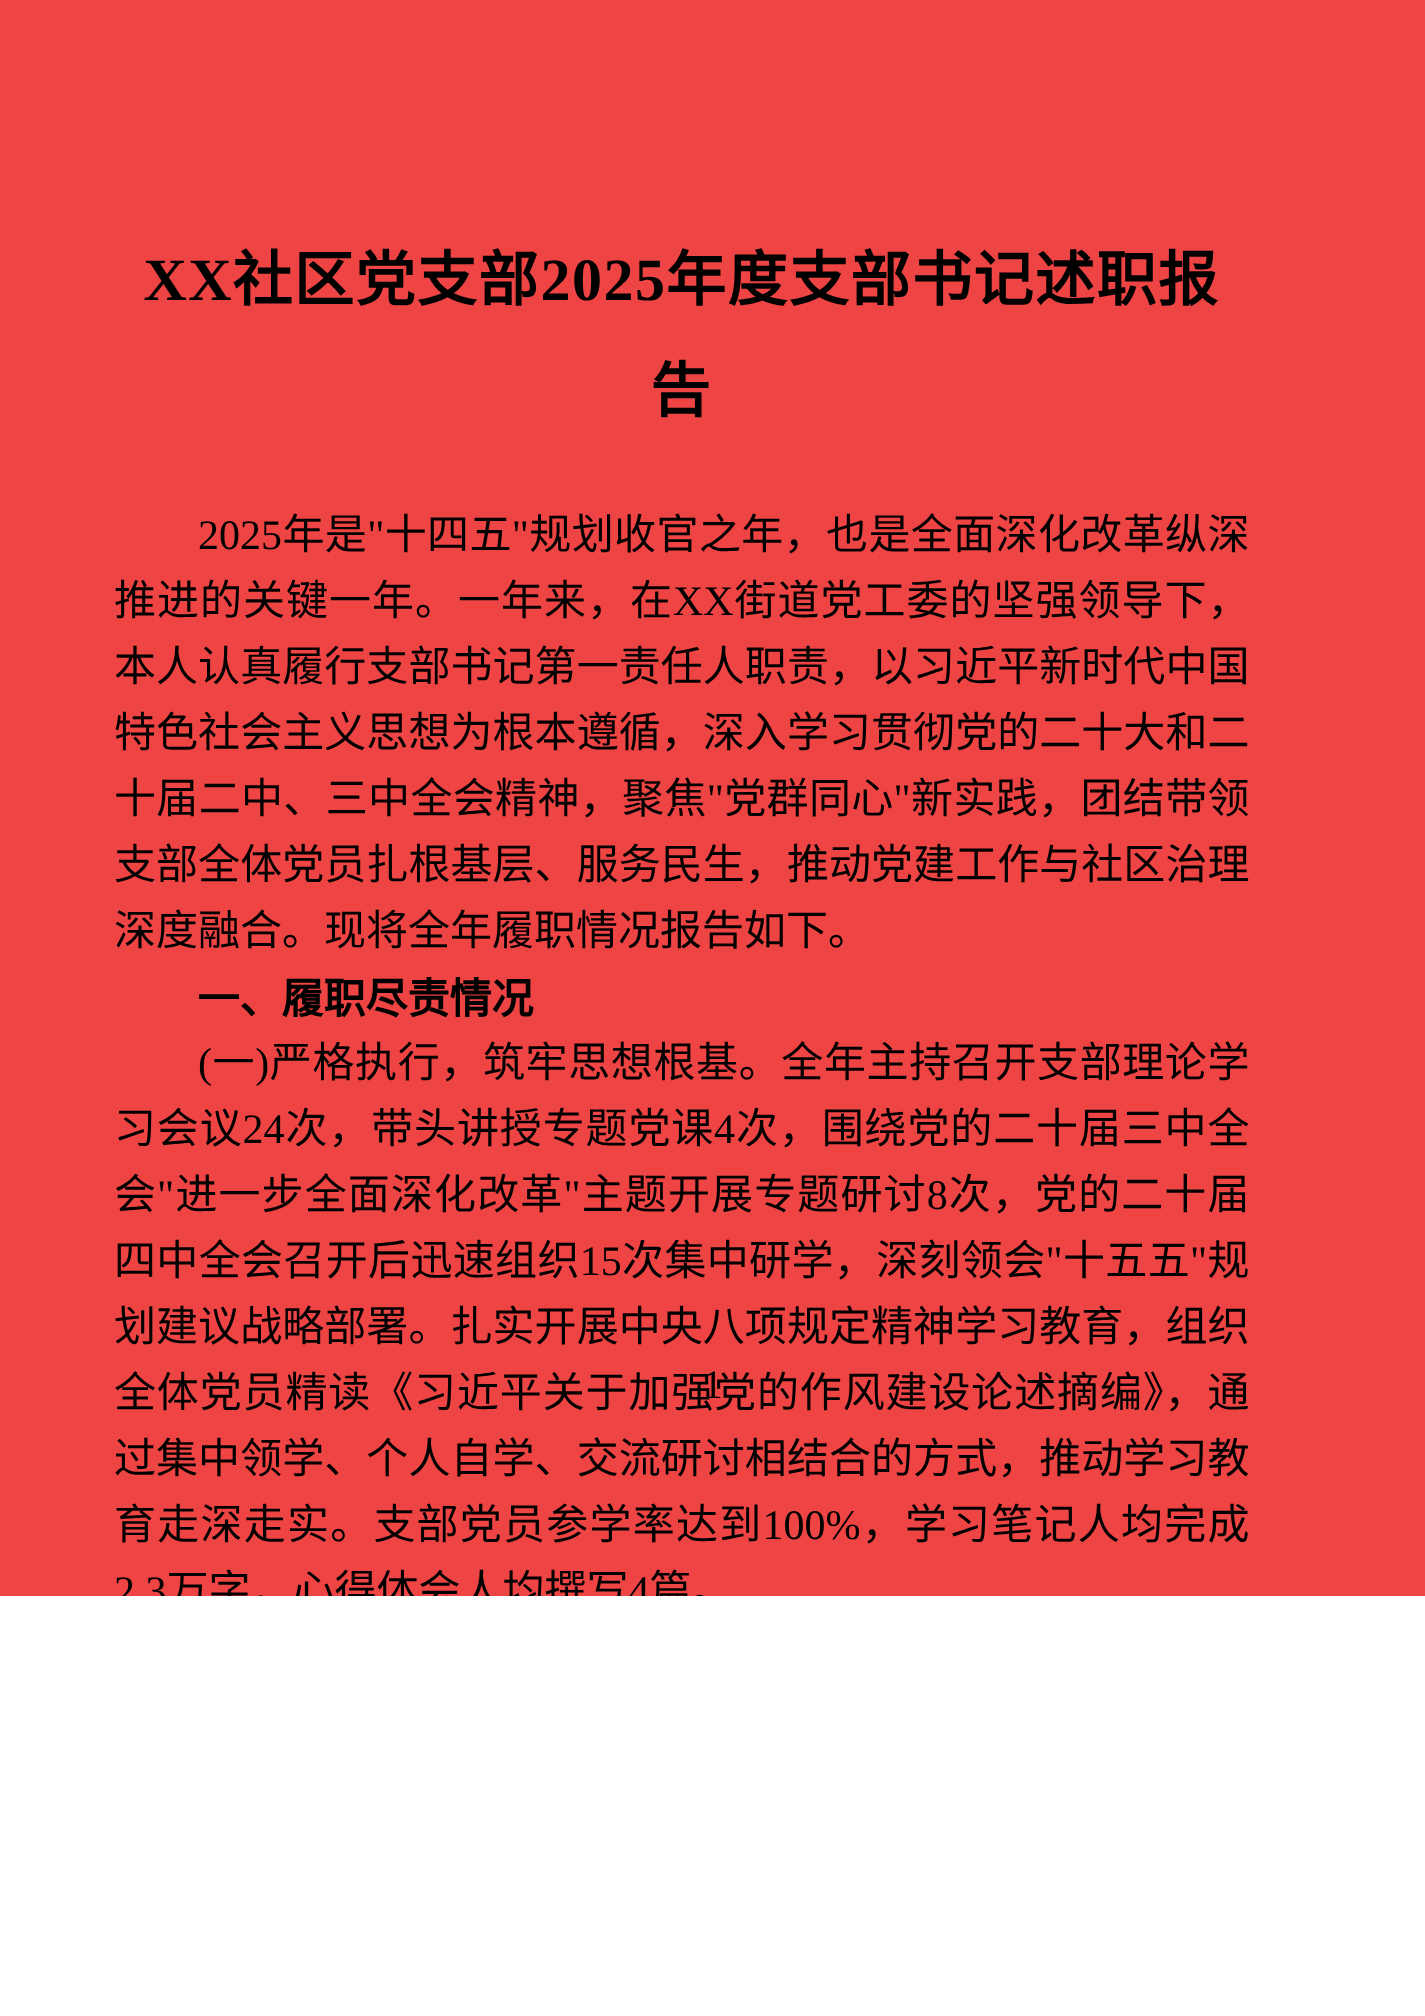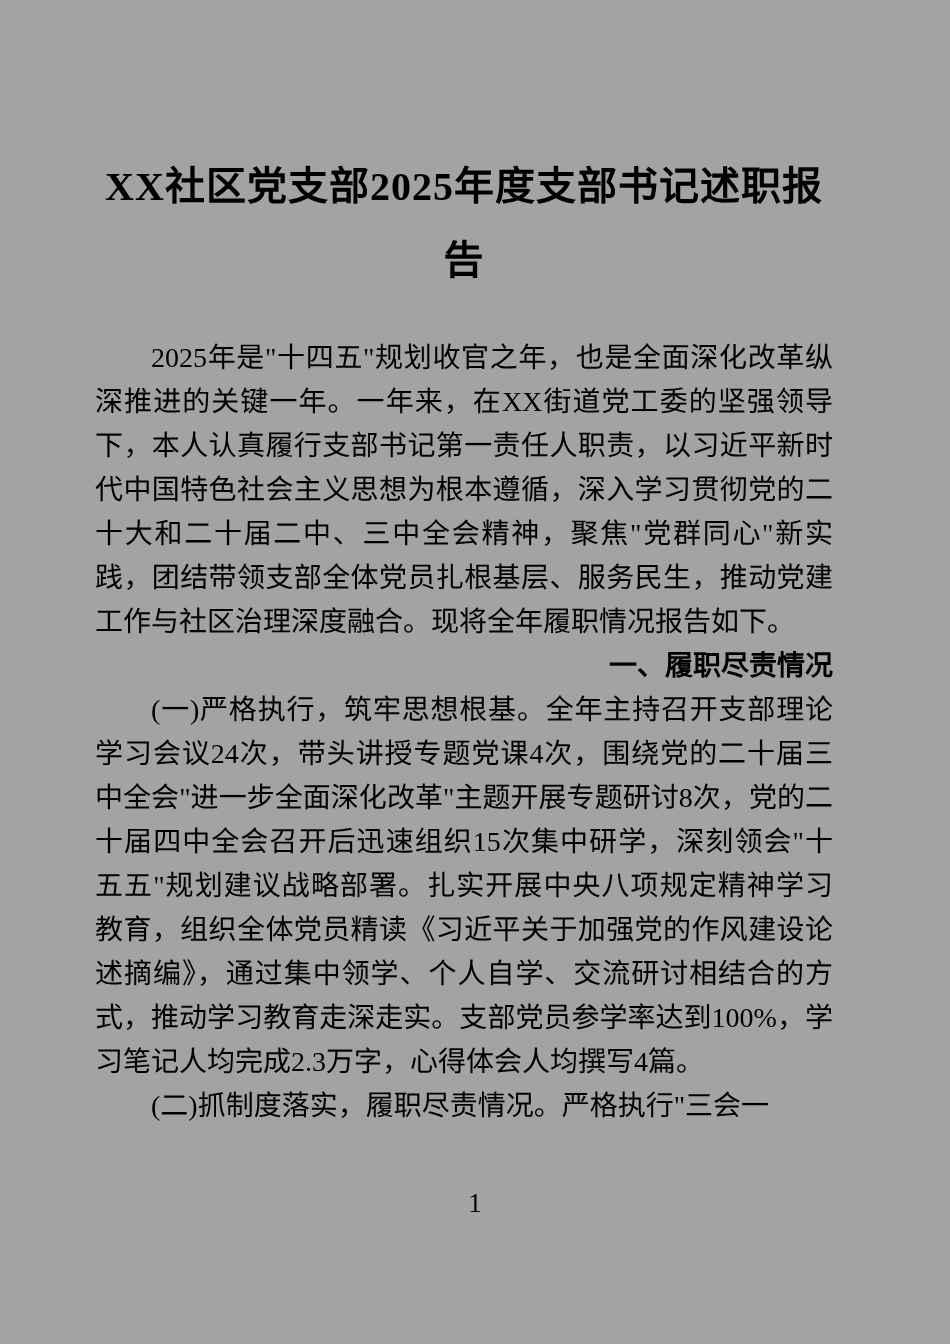--- a/index.html
+++ b/index.html
@@ -4,24 +4,24 @@
 <style>
   html, body {
     margin: 0;
     padding: 0;
     background: #ffffff;
     color: #000000;
   }
   .page {
     position: relative;
     width: 950px;
-    height: 1344px;
+    height: 1064px;
     box-sizing: border-box;
-    padding: 150px 117px 0 95px;
-    background: #a3a3a3;
+    padding: 150px 117px 0 76px;
+    background: #ef4444;
     overflow: hidden;
     font-family: "Liberation Serif", "DejaVu Serif", serif;
   }
   .doc-title {
     margin: 0 0 38px 0;
     font-family: "Liberation Serif", "DejaVu Serif", serif;
     font-weight: 700;
     font-size: 40px;
     line-height: 74px;
     text-align: center;
@@ -35,21 +35,21 @@
     text-justify: inter-character;
     text-indent: 2em;
     font-family: "Liberation Serif", "DejaVu Serif", serif;
   }
   .section-heading {
     margin: 0;
     font-size: 28px;
     line-height: 44px;
     font-weight: 700;
     text-indent: 2em;
-    text-align: right;
+    text-align: left;
     font-family: "Liberation Sans", "DejaVu Sans", sans-serif;
   }
   .item-lead {
     
     font-family: "Liberation Serif", "DejaVu Serif", serif;
   }
   .page-number {
     position: absolute;
     left: 0;
     right: 0;

